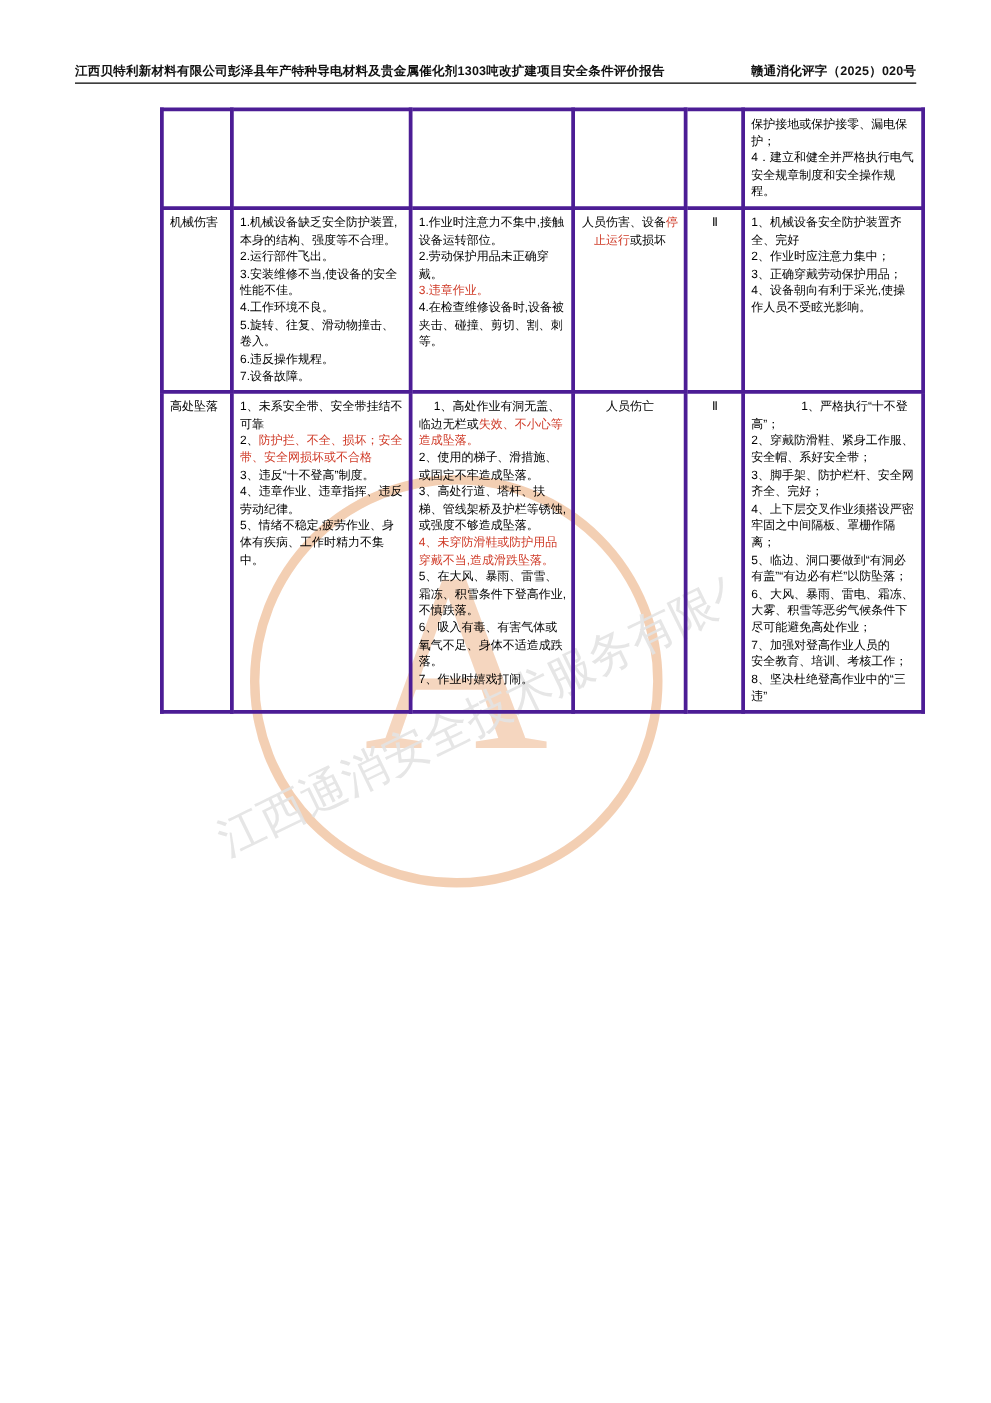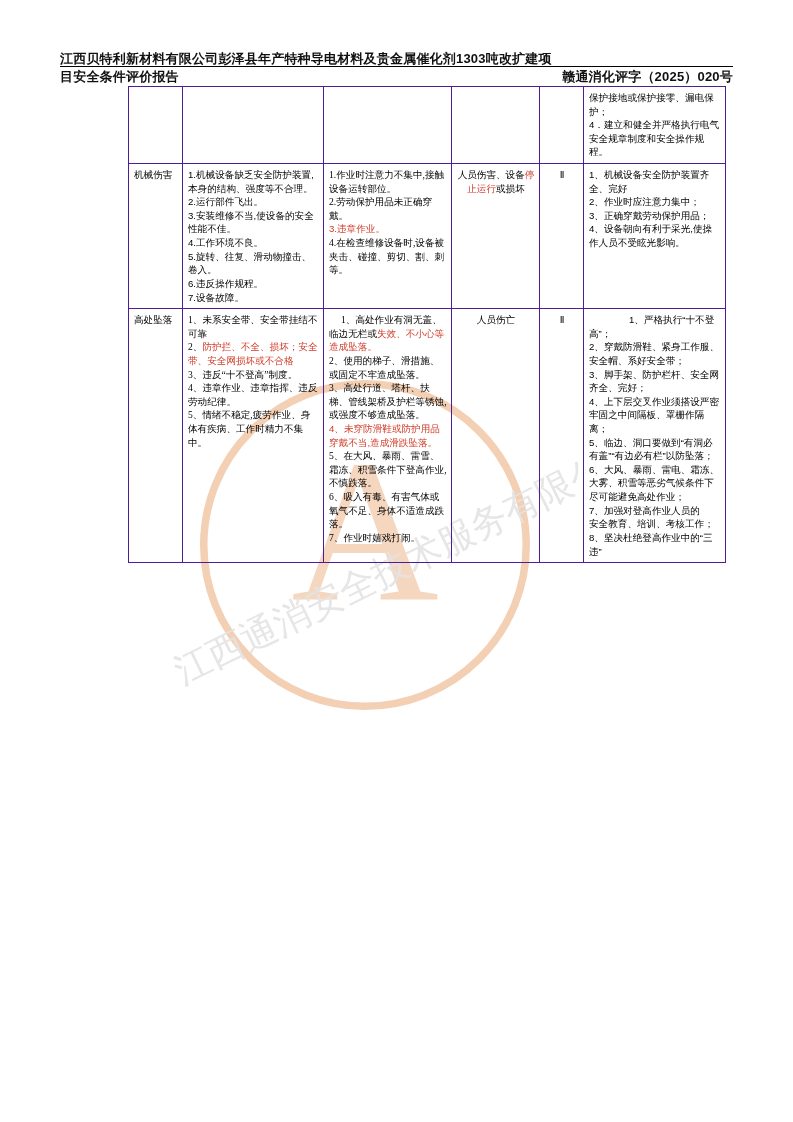--- a/index.html
+++ b/index.html
@@ -20,21 +20,21 @@
 
   
   .header {
     position: absolute;
     top: 50px;
     left: 60px;
     right: 60px;
     display: flex;
     justify-content: space-between;
     align-items: flex-end;
-    font-size: 13px;
+    font-size: 10px;
     letter-spacing: 0.2px;
     color: #111;
   }
   .header-left { font-weight: bold; }
   .header-right { font-weight: bold; white-space: nowrap; }
 
   .header-rule {
     position: absolute;
     top: 66px;
     left: 60px;
@@ -61,36 +61,36 @@
     top: 86px;
     left: 128px;
     width: 537px;
   }
   table.doc {
     border-collapse: collapse;
     width: 537px;
     table-layout: fixed;
   }
   table.doc td {
-    border: 1px solid #4c1d95;
+    border: 3px solid #4c1d95;
     vertical-align: top;
     padding: 4px 4px 4px 5px;
     font-size: 9.6px;
     line-height: 1.42;
     color: #000;
   }
   td.c-hazard  { width: 44px;  vertical-align: middle; }
   td.c-cause   { width: 131px; }
   td.c-desc    { width: 118px; }
   td.c-conseq  { width: 78px;  text-align: center; vertical-align: middle; }
   td.c-level   { width: 34px;  text-align: center; vertical-align: middle; }
   td.c-measure { width: 132px; }
 
   .red { color: #cf3a27; }
-  .blk { color: #000; font-family: Liberation Serif, serif; }
+  .blk { color: #000; }
 
   
   .page-number {
     position: absolute;
     bottom: 72px;
     left: 0;
     right: 0;
     text-align: center;
     font-size: 9.5px;
     color: #000;

